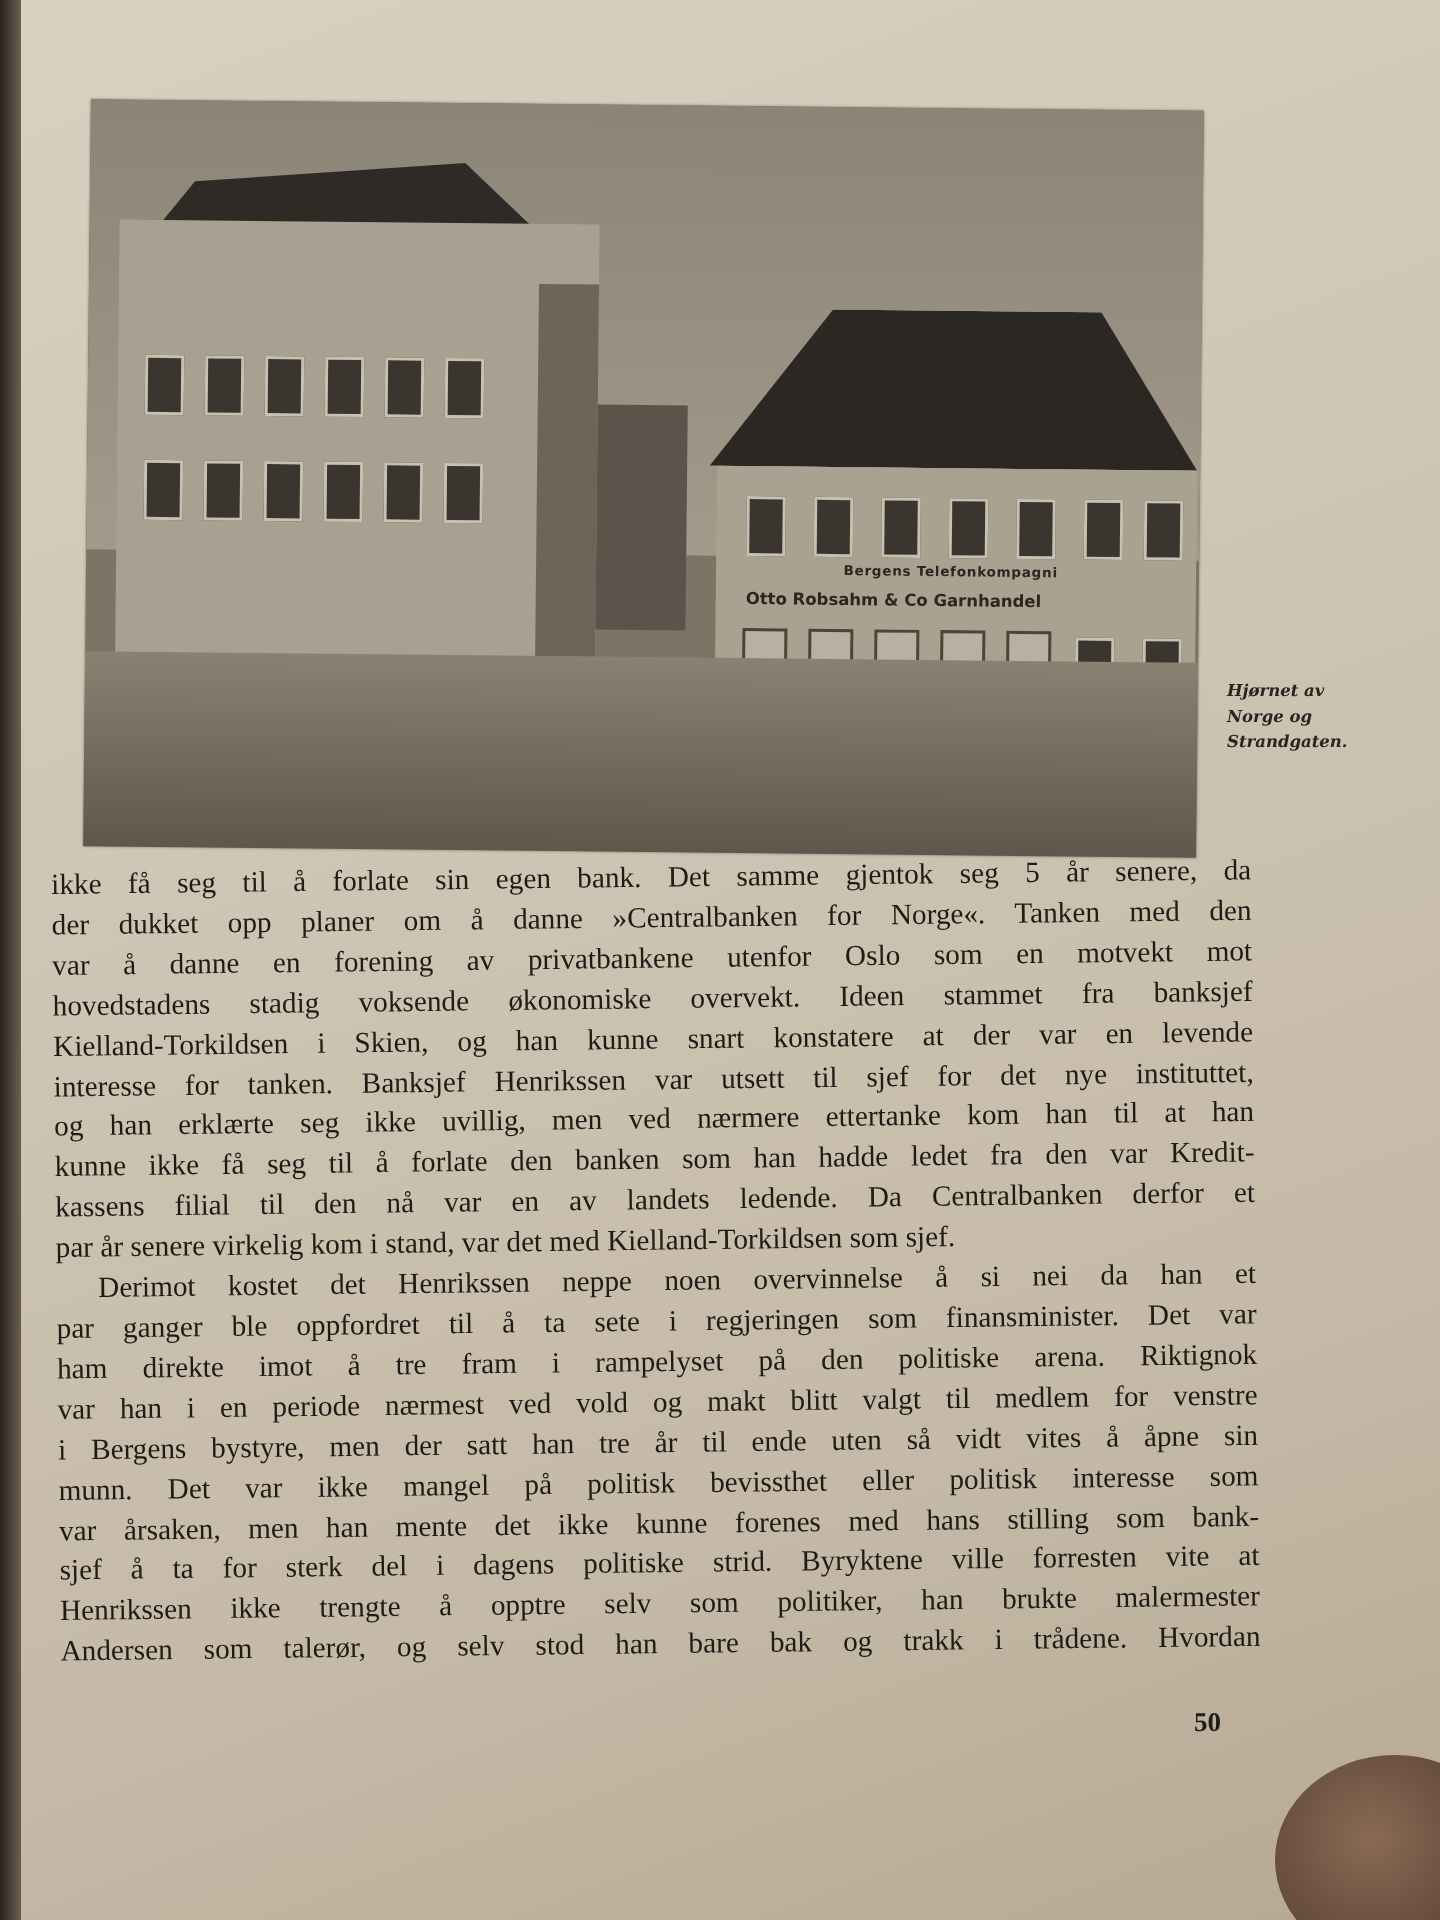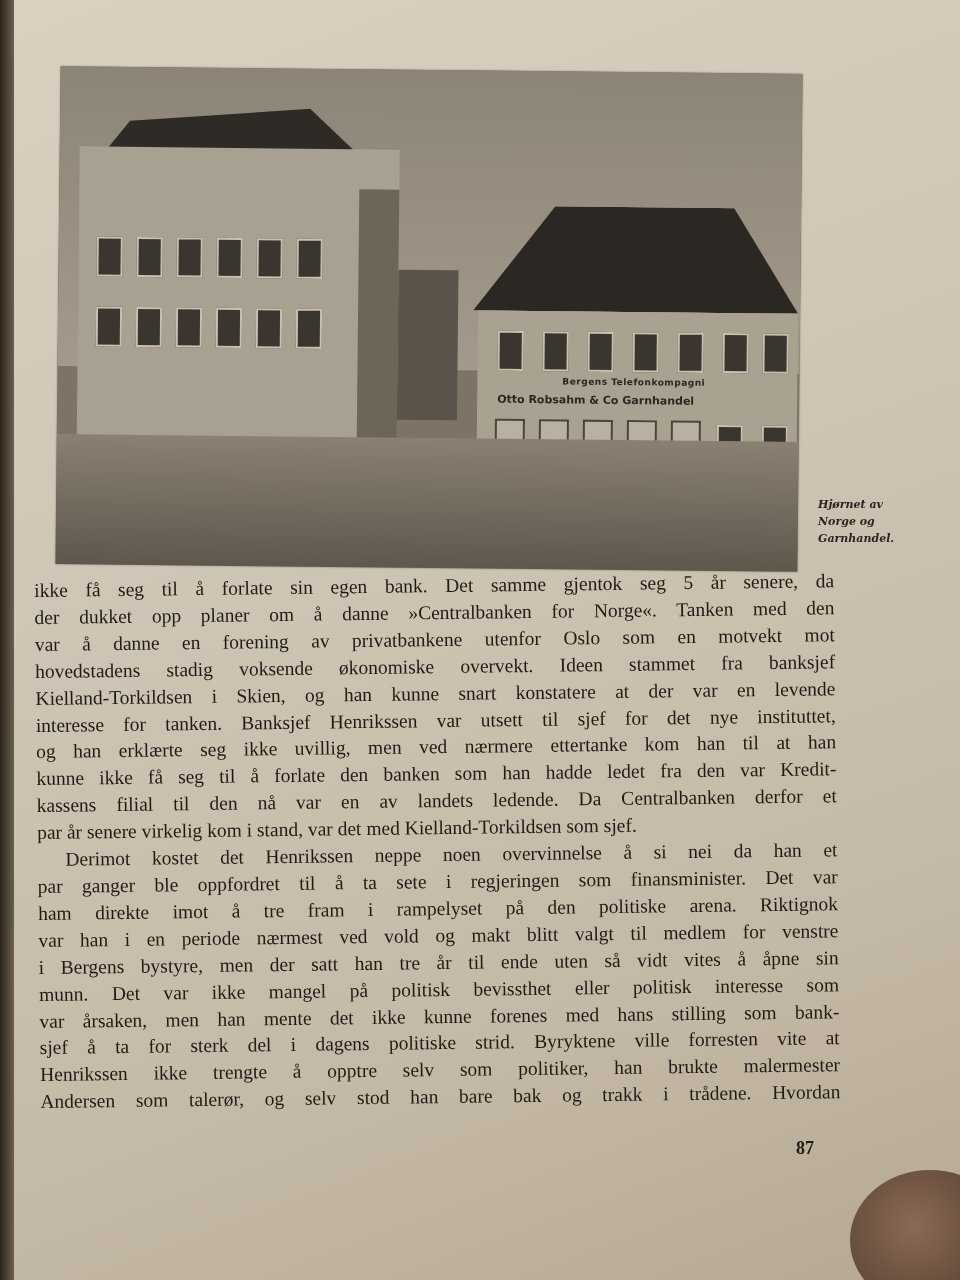--- a/index.html
+++ b/index.html
@@ -36,21 +36,21 @@
     .roof-right { position:absolute; left:415px; top:135px; width:325px; height:105px; background:#2b2722;
       clip-path: polygon(0 100%, 25% 0, 80% 0, 100% 100%); }
     .bldg-right { position:absolute; left:420px; top:240px; width:320px; height:200px; background:#aaa291; }
     .window { position:absolute; width:22px; height:36px; background:#3a352e; border:2px solid #c8c0b0; }
     .shopwin { position:absolute; width:26px; height:58px; background:#b8b0a0; border:2px solid #4a443b; }
     .sign-small { position:absolute; left:505px; top:305px; font-family:"DejaVu Sans", sans-serif; font-size:9px; font-weight:bold; color:#2a2620; letter-spacing:0.5px; }
     .sign-big { position:absolute; left:440px; top:322px; font-family:"DejaVu Sans", sans-serif; font-size:11px; font-weight:bold; color:#2a2620; }
     .caption {
       position:absolute; left:818px; top:452px; width:120px;
       font-family:"DejaVu Serif", serif; font-style:italic; font-weight:bold;
-      font-size:11px; line-height:17px; color:#2a2520;margin-top:44px;
+      font-size:11px; line-height:17px; color:#2a2520;
     }
     .caption div { white-space:nowrap; }
     .text {
       position:absolute; left:34px; top:578px; width:800px;
       font-family:"Liberation Serif", serif; font-size:19.5px; line-height:26.9px;
       color:#1f1b16; transform: rotate(-0.7deg); transform-origin:left top;
     }
     .line { white-space:nowrap; text-align:justify; text-align-last:justify; }
     .indent { padding-left:28px; }
     .last { text-align-last:left; }
@@ -106,21 +106,21 @@
     <div class="window" style="left:285px;top:112px"></div>
   </div>
   <div class="sign-small">Bergens Telefonkompagni</div>
   <div class="sign-big">Otto Robsahm &amp; Co Garnhandel</div>
   <div class="ground"></div>
 </div>
 
 <div class="caption">
   <div>Hjørnet av</div>
   <div>Norge og</div>
-  <div>Garnhandel.</div>
+  <div>Strandgaten.</div>
 </div>
 
 <div class="text">
   <div class="line">ikke få seg til å forlate sin egen bank. Det samme gjentok seg 5 år senere, da</div>
   <div class="line">der dukket opp planer om å danne »Centralbanken for Norge«. Tanken med den</div>
   <div class="line">var å danne en forening av privatbankene utenfor Oslo som en motvekt mot</div>
   <div class="line">hovedstadens stadig voksende økonomiske overvekt. Ideen stammet fra banksjef</div>
   <div class="line">Kielland-Torkildsen i Skien, og han kunne snart konstatere at der var en levende</div>
   <div class="line">interesse for tanken. Banksjef Henrikssen var utsett til sjef for det nye instituttet,</div>
   <div class="line">og han erklærte seg ikke uvillig, men ved nærmere ettertanke kom han til at han</div>
@@ -132,14 +132,14 @@
   <div class="line">ham direkte imot å tre fram i rampelyset på den politiske arena. Riktignok</div>
   <div class="line">var han i en periode nærmest ved vold og makt blitt valgt til medlem for venstre</div>
   <div class="line">i Bergens bystyre, men der satt han tre år til ende uten så vidt vites å åpne sin</div>
   <div class="line">munn. Det var ikke mangel på politisk bevissthet eller politisk interesse som</div>
   <div class="line">var årsaken, men han mente det ikke kunne forenes med hans stilling som bank-</div>
   <div class="line">sjef å ta for sterk del i dagens politiske strid. Byryktene ville forresten vite at</div>
   <div class="line">Henrikssen ikke trengte å opptre selv som politiker, han brukte malermester</div>
   <div class="line">Andersen som talerør, og selv stod han bare bak og trakk i trådene. Hvordan</div>
 </div>
 
-<div class="pagenum">87</div>
+<div class="pagenum">50</div>
 <div class="thumb"></div>
 
 </body></html>

